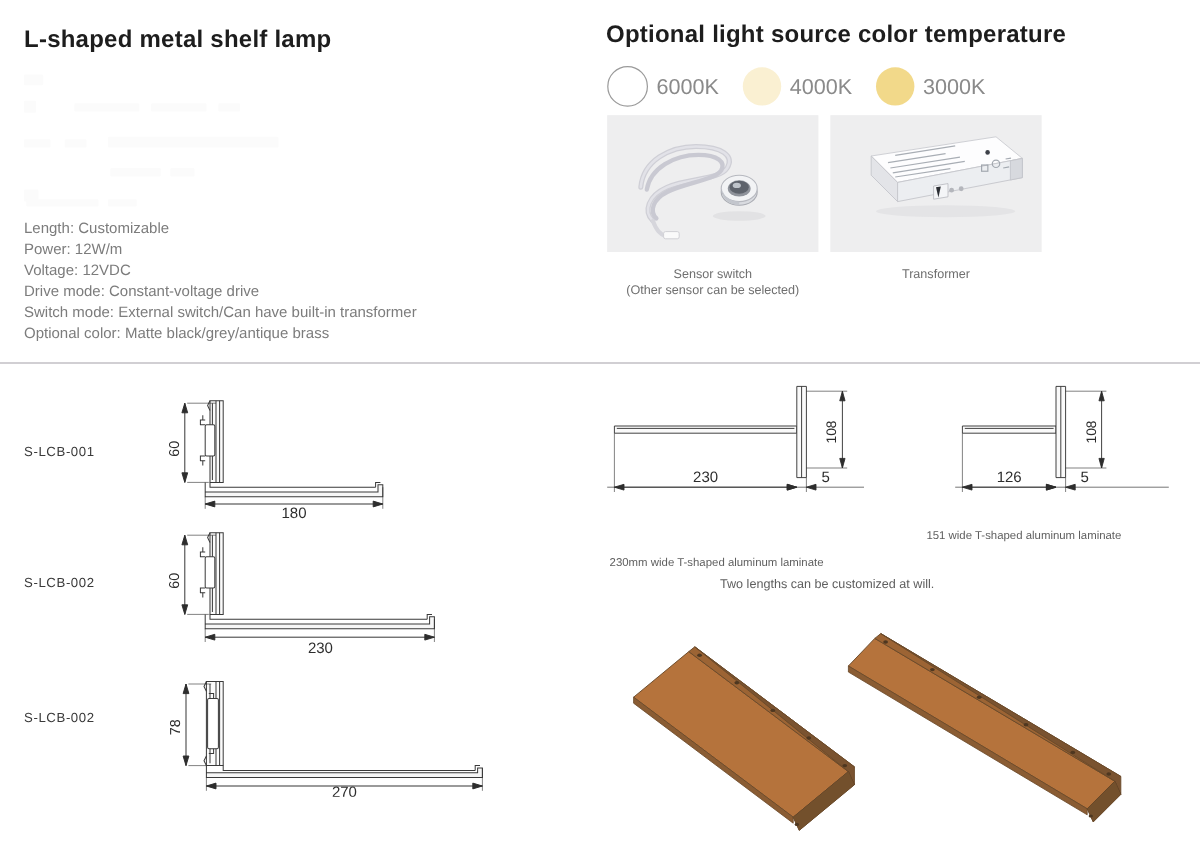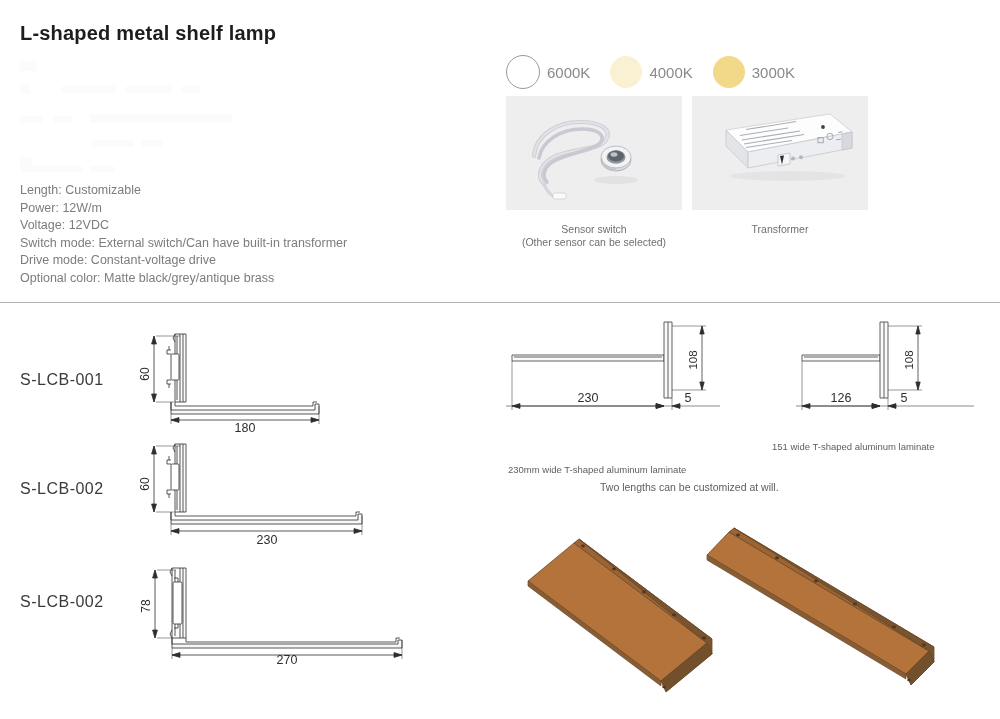--- a/index.html
+++ b/index.html
@@ -30,39 +30,39 @@
     font-size:12.5px;line-height:17.5px;color:#7c7c7c;white-space:nowrap;
   }
 
   
   .cct{position:absolute;left:506px;top:55px;display:flex;align-items:center;}
   .cct .grp{display:flex;align-items:center;margin-right:20px;}
   .dot{width:32px;height:32px;border-radius:50%;flex:0 0 auto;}
   .dot.k6{background:#ffffff;border:1.3px solid #9a9a9a;}
   .dot.k4{background:#faf0d2;}
   .dot.k3{background:#f2d98a;}
-  .cct .lab{font-size:15px;color:#8a8a8a;margin-left:7px;white-space:nowrap;}
+  .cct .lab{font-size:18px;color:#8a8a8a;margin-left:7px;white-space:nowrap;}
 
   
   .photo{position:absolute;background:#efefef;overflow:hidden;}
   #photo-sensor{left:506px;top:96px;width:176px;height:114px;}
   #photo-transformer{left:692px;top:96px;width:176px;height:114px;}
   .cap{
     position:absolute;text-align:center;font-size:10.5px;line-height:13px;
     color:#6f6f6f;width:176px;
   }
   #cap-sensor{left:506px;top:223px;}
   #cap-transformer{left:692px;top:223px;text-align:center;}
 
   
   #divider{position:absolute;left:0;top:302px;width:1000px;height:1px;background:#b3b0b6;}
 
   
   .model-label{
-    position:absolute;font-size:16px;color:#3a3a3a;letter-spacing:.5px;white-space:nowrap;
+    position:absolute;font-size:11px;color:#3a3a3a;letter-spacing:.5px;white-space:nowrap;
   }
   #lab-001{left:20px;top:371px;}
   #lab-002{left:20px;top:480px;}
   #lab-003{left:20px;top:593px;}
 
   .cad{position:absolute;}
   #cad-001{left:140px;top:328px;}
   #cad-002{left:140px;top:438px;}
   #cad-003{left:140px;top:552px;}
 
@@ -101,25 +101,26 @@
     <i style="left:122px;top:82px;width:20px;height:7px;"></i>
     <i style="left:0;top:100px;width:12px;height:10px;"></i>
     <i style="left:2px;top:108px;width:60px;height:6px;"></i>
     <i style="left:70px;top:108px;width:24px;height:6px;"></i>
   </div>
 
   <div class="specs">
     <div>Length: Customizable</div>
     <div>Power: 12W/m</div>
     <div>Voltage: 12VDC</div>
+    <div>Drive mode: Constant-voltage drive</div>
     <div>Switch mode: External switch/Can have built-in transformer</div>
-    <div>Drive mode: Constant-voltage drive</div>
     <div>Optional color: Matte black/grey/antique brass</div>
   </div>
 
+  <div class="h-title" id="title-right">Optional light source color temperature</div>
 
   <div class="cct">
     <div class="grp">
       <span class="dot k6"></span>
       <span class="lab">6000K</span>
     </div>
     <div class="grp">
       <span class="dot k4"></span>
       <span class="lab">4000K</span>
     </div>

